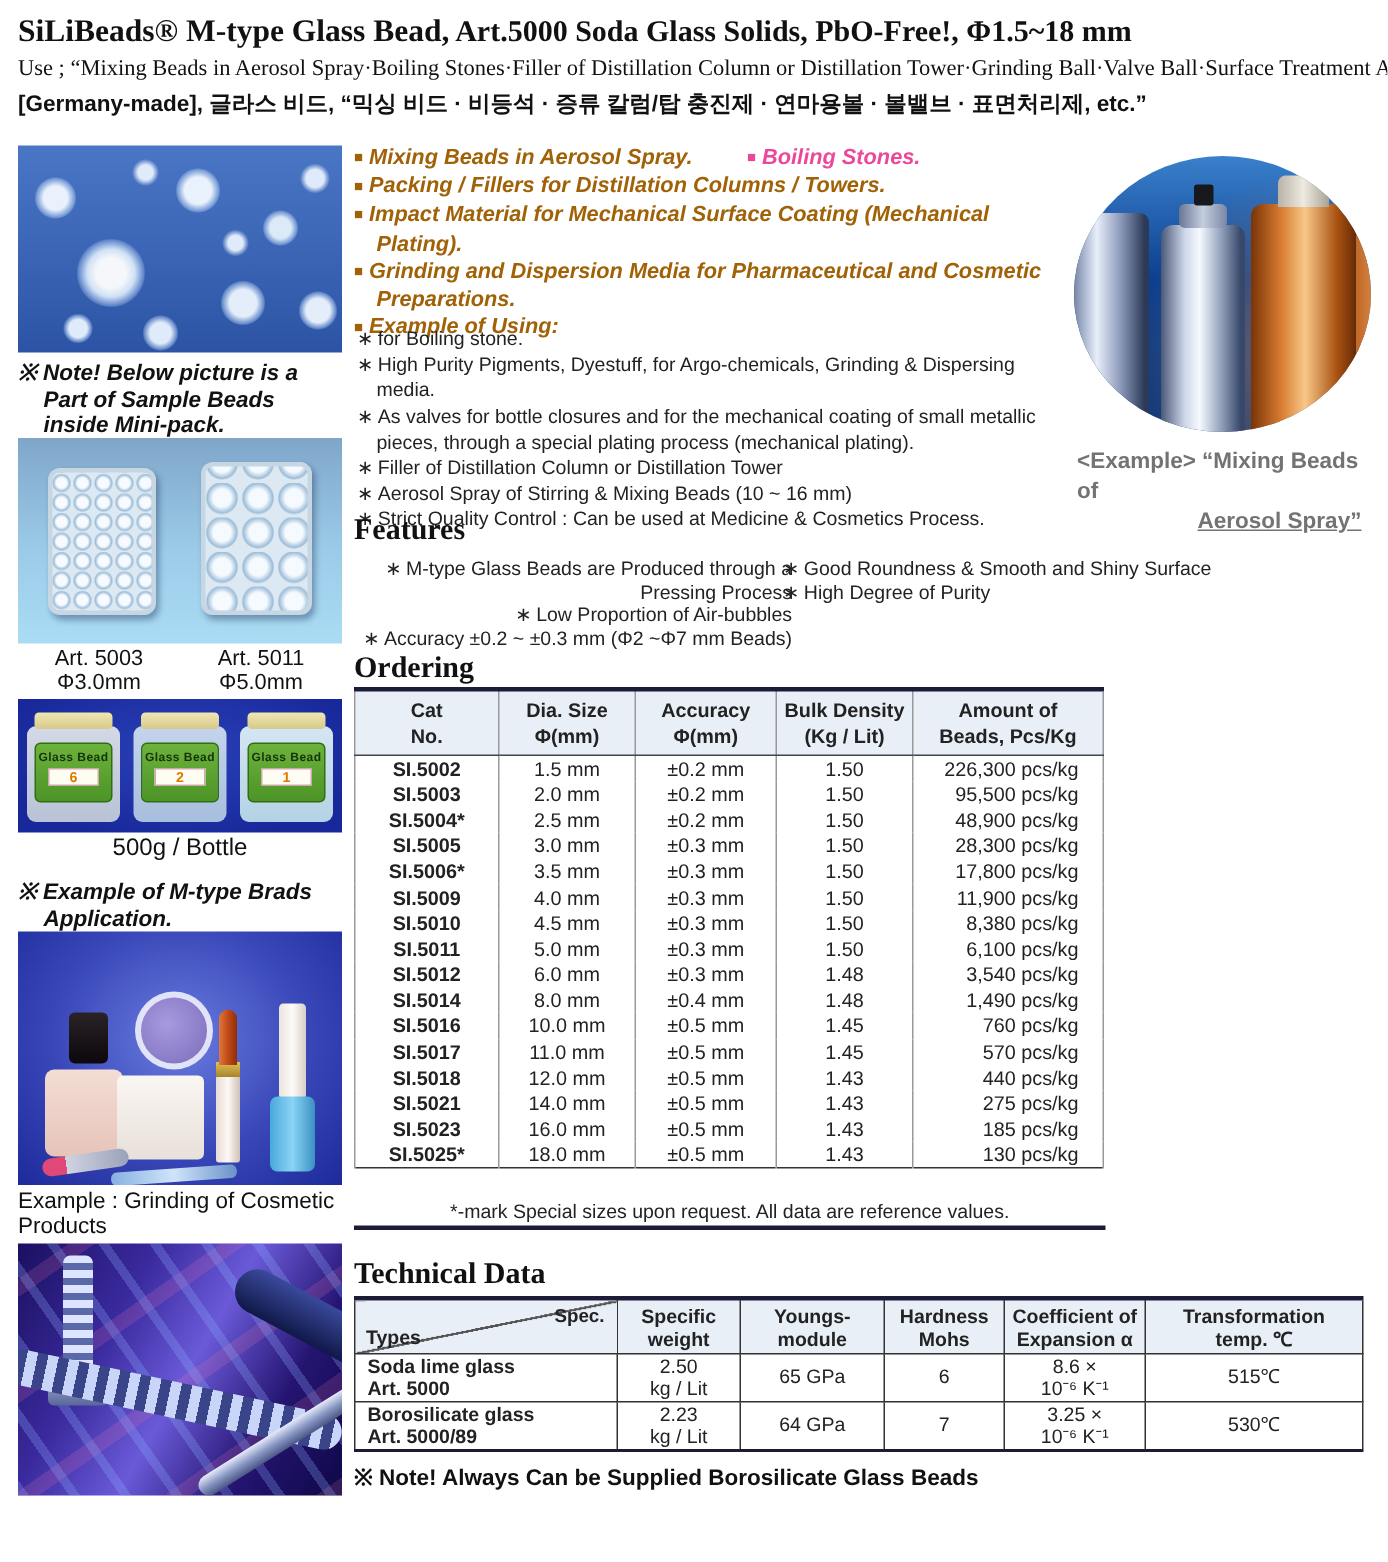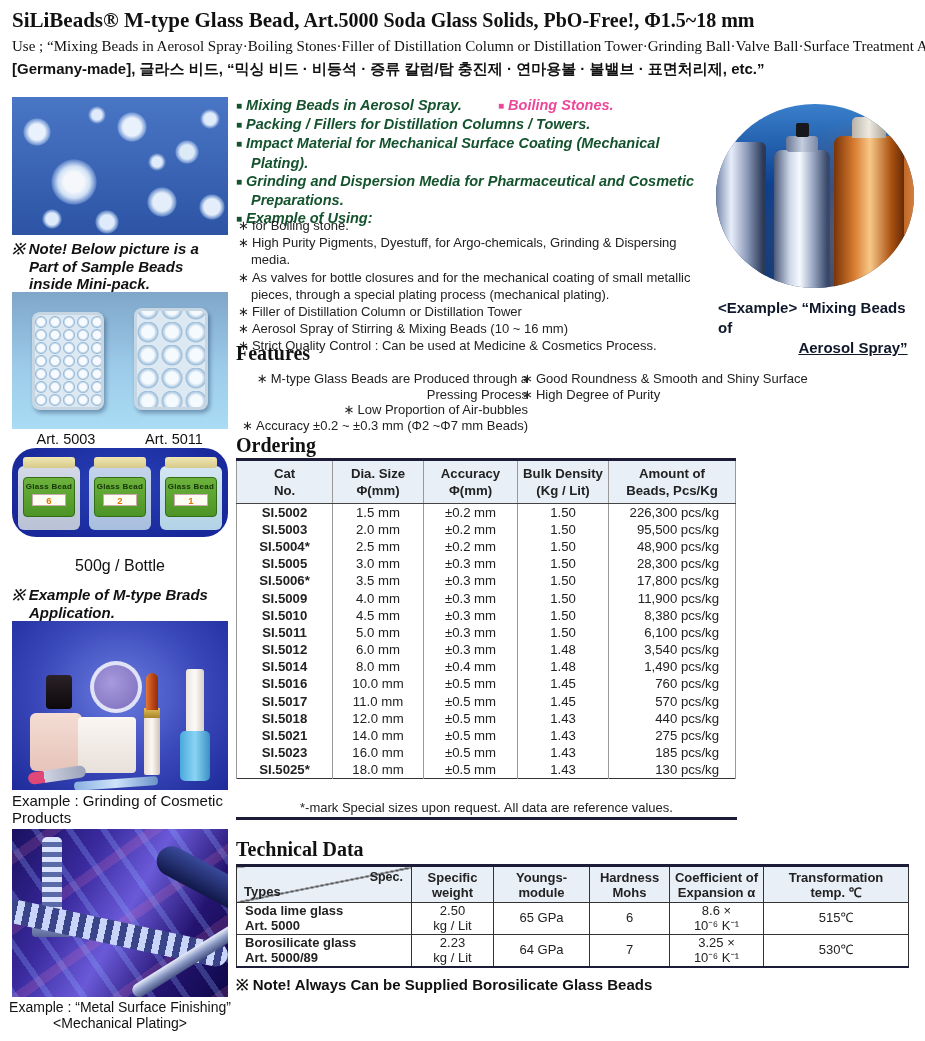--- a/index.html
+++ b/index.html
@@ -31,21 +31,21 @@
       radial-gradient(circle at 198px 22px, #dfeafa 0 6px, transparent 10px),
       linear-gradient(180deg, #4a76c6, #2d54a4); }
   .img-minipack { top:292px; height:137px; background:linear-gradient(180deg,#7fa6c9 0%, #9ccbe9 55%, #aadcf4 100%); }
   .tray { position:absolute; background:#dde9f2; border-radius:8px; box-shadow:inset 0 0 0 3px #c6d7e3, 2px 3px 4px rgba(0,20,60,.35); }
   .tray-1 { left:20px; top:20px; width:72px; height:98px;
     background-image:radial-gradient(circle at 7px 6px, #f7fbff 0 3.5px, #9cbcd8 5.5px, transparent 6.5px);
     background-size:14px 13px; background-position:2px 30px; background-color:#dde9f2; }
   .tray-2 { right:20px; top:16px; width:74px; height:102px;
     background-image:radial-gradient(circle at 12px 10px, #f4fafe 0 6px, #9cbcd8 10px, transparent 11px);
     background-size:24px 23px; background-position:2px 14px; background-color:#dde9f2; }
-  .img-bottles { top:448px; height:89px; background:radial-gradient(ellipse at 50% 40%, #2a41b8 0%, #18289a 80%);border-radius:24px; }
+  .img-bottles { top:466px; height:89px; background:radial-gradient(ellipse at 50% 40%, #2a41b8 0%, #18289a 80%); }
   .jar { position:absolute; bottom:7px; width:62px; height:64px; border-radius:6px; }
   .jar .lid { position:absolute; top:-9px; left:5px; right:5px; height:11px; border-radius:3px;
               background:linear-gradient(#f0e7b2, #d6c98a); }
   .jar .label { position:absolute; left:5px; right:5px; top:11px; height:40px; background:linear-gradient(#6cb23c,#4d9427);
                 border:1px solid #2f6e12; border-radius:4px; color:#16330a; text-align:center; }
   .jar .label .lt { font-size:8px; font-weight:700; padding-top:4px; letter-spacing:.3px; }
   .jar .label .strip { margin:3px auto 0; width:34px; height:12px; background:#fdfdf4; border:1px solid #caa;
                        font-size:9.5px; font-weight:700; color:#e07800; line-height:11px; }
   .jar-1 { left:6px;  background:linear-gradient(180deg,#d4d9e6,#b9c2d6); }
   .jar-2 { left:77px; background:linear-gradient(180deg,#c4d4ec,#a8bede); }
@@ -85,21 +85,21 @@
   .note-2 { top:586px; }
   .hang { padding-left:17px; text-indent:-17px; }
   .mini-caps { position:absolute; left:12px; top:431px; width:216px; display:flex; }
   .mini-cap { width:50%; text-align:center; font-size:14.5px; line-height:16px; color:#111; }
   .cap-bottle { position:absolute; left:12px; top:557px; width:216px; text-align:center; font-size:16px; color:#111; }
   .cap-cosmetics { position:absolute; left:12px; top:792px; width:218px; font-size:15px; line-height:17px; color:#111; }
   .cap-metal { position:absolute; left:4px; top:999px; width:232px; text-align:center; font-size:14px; line-height:16px; color:#111; }
 
   
   .uses-bullets { position:absolute; left:236px; top:96px; width:472px; }
-  .uses-bullets .li { font-size:14.5px; font-weight:700; font-style:italic; line-height:18.2px; color:#14532d;
+  .uses-bullets .li { font-size:14.5px; font-weight:700; font-style:italic; line-height:18.2px; color:#a16207;
                       padding-left:15px; text-indent:-15px; }
   .uses-bullets .marker { font-size:10px; font-style:normal; vertical-align:1px; padding-right:4px; }
   .bullet-right { position:absolute; left:498px; top:96px; font-size:14.5px; font-weight:700; font-style:italic; line-height:18.2px; color:#ec4899; }
   .bullet-right .marker { font-size:10px; font-style:normal; vertical-align:1px; padding-right:4px; }
   .uses-subs { position:absolute; left:238px; top:217px; width:478px; }
   .uses-subs .li { font-size:13px; line-height:17.2px; color:#222; padding-left:13px; text-indent:-13px; }
   .uses-subs .marker { padding-right:3px; }
 
   
   .circle-img { position:absolute; left:716px; top:104px; width:198px; height:184px; border-radius:50%; overflow:hidden;
@@ -107,21 +107,21 @@
       radial-gradient(circle at 82% 72%, rgba(255,150,60,.45), transparent 58%),
       linear-gradient(180deg,#3a80cc 0%, #0c3f8e 45%, #123a78 100%); }
   .can { position:absolute; }
   .can-l { left:-8px; top:38px; width:58px; height:150px; background:linear-gradient(90deg,#38486a 0%,#9aa8c4 22%,#e8eefa 40%,#8a98b8 68%,#2c3a58 95%); border-radius:6px 6px 0 0; }
   .can-m { left:58px; top:46px; width:56px; height:140px; background:linear-gradient(90deg,#4a5878 0%,#cdd6e8 28%,#f6faff 46%,#98a6c0 70%,#38486a 95%); border-radius:8px 8px 0 0; }
   .can-m-base { left:70px; top:32px; width:32px; height:16px; background:linear-gradient(90deg,#6a7694,#c4cede,#7a86a4); border-radius:4px; }
   .can-m-noz { left:80px; top:19px; width:13px; height:14px; background:#16181c; border-radius:2px; }
   .can-r { left:118px; top:32px; width:72px; height:154px; background:linear-gradient(90deg,#7a3408 0%,#d87c30 28%,#f8c888 50%,#a85010 80%,#5c2404 100%); border-radius:8px 8px 0 0; }
   .can-r-cap { left:136px; top:13px; width:34px; height:21px; background:linear-gradient(90deg,#b8b2a8,#efeae0,#a8a296); border-radius:5px 5px 0 0; }
   .can-far { left:188px; top:22px; width:26px; height:164px; background:linear-gradient(90deg,#c06828,#f0a860); }
-  .cap-circle { position:absolute; left:710px; top:298px; width:210px; font-size:15px; font-weight:700; line-height:20px; color:#0f172a; }
+  .cap-circle { position:absolute; left:710px; top:298px; width:210px; font-size:15px; font-weight:700; line-height:20px; color:#737373; }
   .cap-circle .l1 { text-align:left; padding-left:8px; }
   .cap-circle .l2 { text-align:center; padding-left:76px;text-decoration:underline; }
 
   
   .sec-h { position:absolute; left:236px; font-family:"Liberation Serif", serif; font-size:20px; font-weight:600; color:#111; }
   .h-features { top:342px; }
   .h-ordering { top:434px; }
   .h-technical { top:838px; }
 
   
@@ -232,24 +232,20 @@
     <div class="cos cos-lay2"></div>
   </div>
   <div class="cap-cosmetics">Example : Grinding of Cosmetic Products</div>
 
   <div class="img img-metal">
     <div class="bolt-thread"></div>
     <div class="bolt-head"></div>
     <div class="rod-1"></div>
     <div class="rod-2"></div>
     <div class="rod-3"></div>
-  </div>
-  <div class="cap-metal">
-    <div>Example : “Metal Surface Finishing”</div>
-    <div>&lt;Mechanical Plating&gt;</div>
   </div>
 
   <div class="uses-bullets">
       <div class="li"><span class="marker">■</span><span>Mixing Beads in Aerosol Spray.</span></div>
       <div class="li"><span class="marker">■</span><span>Packing / Fillers for Distillation Columns / Towers.</span></div>
       <div class="li"><span class="marker">■</span><span>Impact Material for Mechanical Surface Coating (Mechanical Plating).</span></div>
       <div class="li"><span class="marker">■</span><span>Grinding and Dispersion Media for Pharmaceutical and Cosmetic Preparations.</span></div>
       <div class="li"><span class="marker">■</span><span>Example of Using:</span></div>
     </div>
   <div class="bullet-right">

